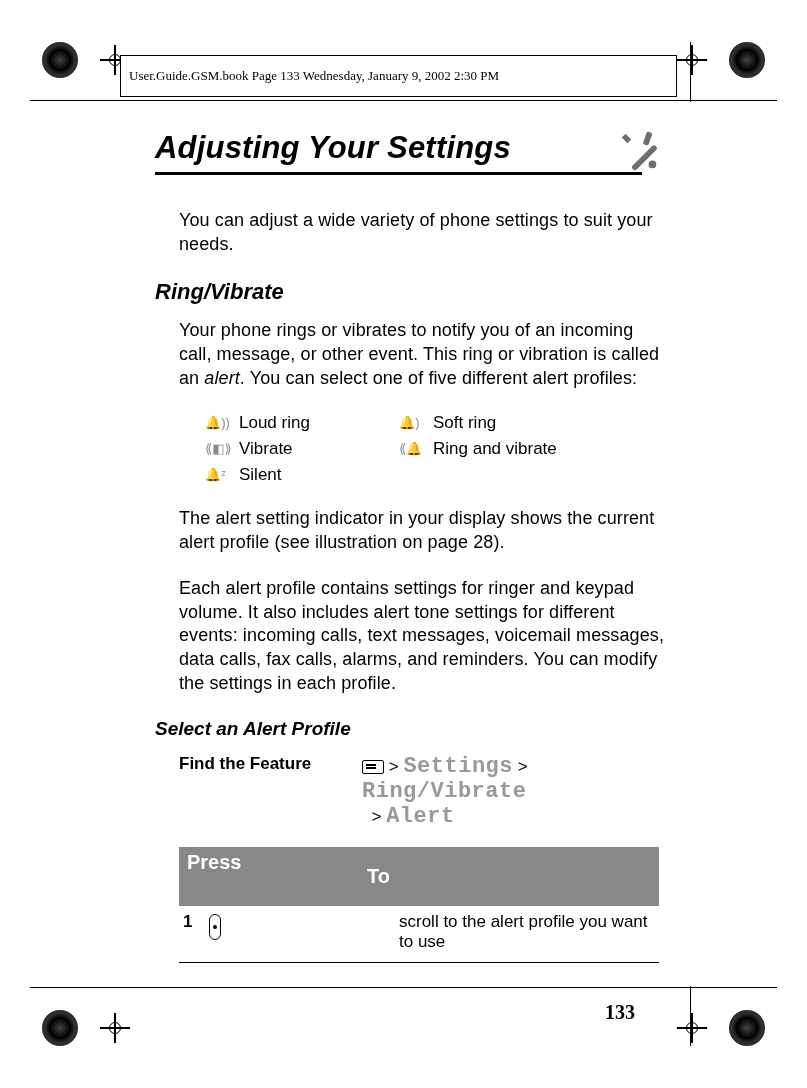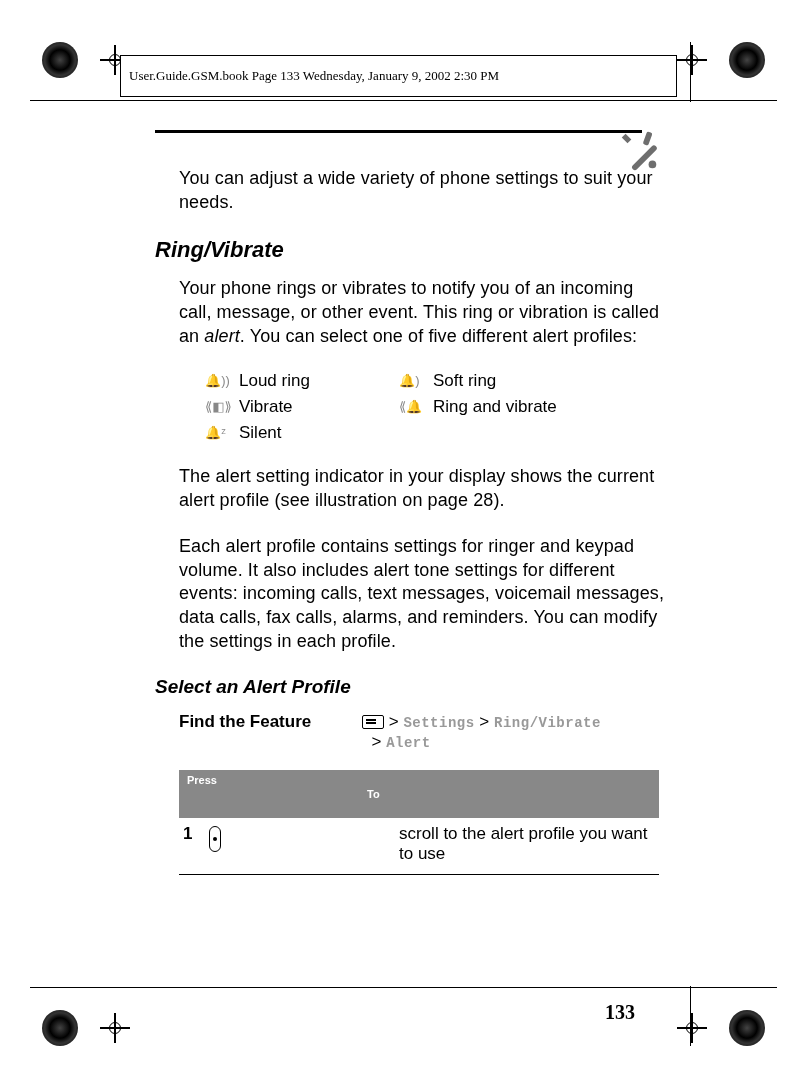--- a/index.html
+++ b/index.html
@@ -150,35 +150,35 @@
     left: 3px; top: 3px;
     width: 10px;
     height: 2px;
     background: #000;
     box-shadow: 0 3px 0 #000;
   }
   .mono {
     font-family: "Andale Mono", "Courier New", monospace;
     font-weight: bold;
     color: #999;
-    font-size: 14px;
+    font-size: 22px;
     letter-spacing: 0.5px;
   }
   .gt-sep { color: #000; font-weight: 400; font-family: Arial; }
   .step-table {
     margin-left: 24px;
     width: 480px;
   }
   .step-table .head {
     display: flex;
     background: #888;
     color: #fff;
     font-weight: 800;
     font-family: Arial, sans-serif;
-    font-size: 11px;
+    font-size: 20px;
   }
   .step-table .head .c1 { width: 180px; padding: 4px 8px; }
   .step-table .head .c2 { flex: 1; padding: 18px 8px; }
   .step-table .row {
     display: flex;
     font-size: 17px;
     font-weight: 300;
     font-family: "Helvetica Neue Light", "Arial Narrow", Arial, sans-serif;
     font-stretch: condensed;
     border-bottom: 1px solid #000;
@@ -263,20 +263,21 @@
     <g fill="#555">
       <rect x="6" y="30" width="34" height="6" rx="3" transform="rotate(-45 24 24)"></rect>
       <rect x="30" y="4" width="6" height="14" rx="2" transform="rotate(20 33 11)"></rect>
       <path d="M10 6 l6 6 -4 4 -6 -6 z"></path>
       <circle cx="38" cy="38" r="4"></circle>
     </g>
   </svg>
 </div>
 
 <div class="content">
+  <h1 class="page-title">Adjusting Your Settings</h1>
   <div class="title-underline"></div>
 
   <p class="intro">You can adjust a wide variety of phone settings to suit your needs.</p>
 
   <h2 class="section">Ring/Vibrate</h2>
 
   <p class="para">
     <span>Your phone rings or vibrates to notify you of an incoming call, message, or other event. This ring or vibration is called an </span><span class="alert-em">alert</span><span>. You can select one of five different alert profiles:</span>
   </p>
 

